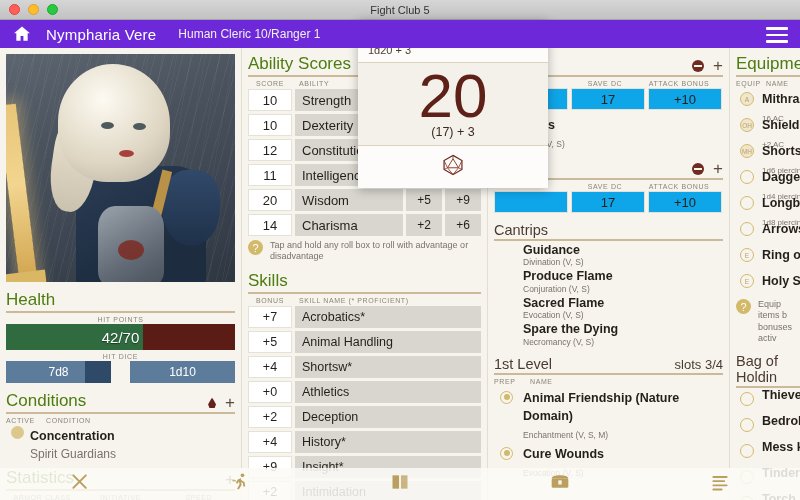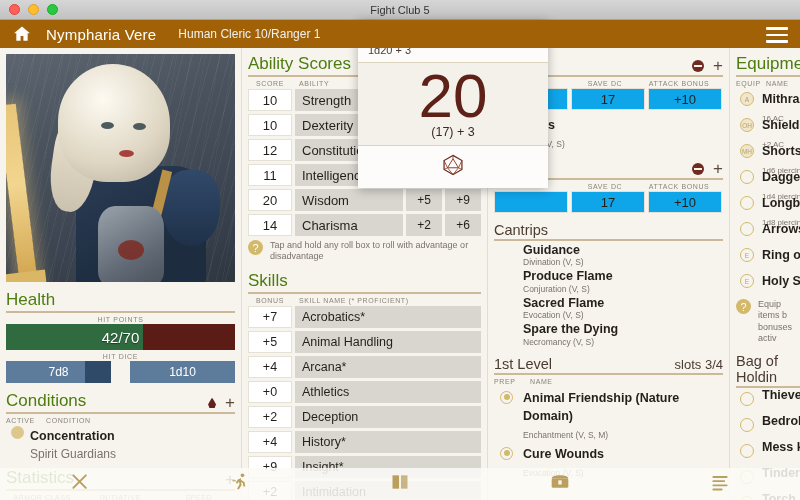--- a/index.html
+++ b/index.html
@@ -24,21 +24,21 @@
   .dot.yellow { background: #ffbd2e; border: 1px solid #dea123; }
   .dot.green { background: #28c840; border: 1px solid #1aab29; }
   .win-title {
     position: absolute; left: 0; right: 0; text-align: center;
     font-size: 11px; color: #333; line-height: 20px;
   }
 
   
   .navbar {
     position: absolute; top: 20px; left: 0; width: 800px; height: 28px;
-    background: #a16207; display: flex; align-items: center; padding: 0 12px;
+    background: #6d28d9; display: flex; align-items: center; padding: 0 12px;
     z-index: 30;
   }
   .home-icon { width: 20px; height: 20px; margin-right: 14px; }
   .char-name { color: #fff; font-size: 15px; font-weight: 400; letter-spacing: .2px; }
   .char-sub { color: #f0f0f0; font-size: 12px; margin-left: 22px; }
   .hamburger { position: absolute; right: 12px; top: 7px; width: 22px; }
   .hamburger i { display: block; height: 2.5px; background: #fff; margin-bottom: 4px; border-radius: 1px; }
   .hamburger i:last-child { margin-bottom: 0; }
 
   
@@ -361,21 +361,21 @@
           <div class="skill-row">
             <div class="skill-bonus">+7</div>
             <div class="skill-name">Acrobatics*</div>
           </div>
           <div class="skill-row">
             <div class="skill-bonus">+5</div>
             <div class="skill-name">Animal Handling</div>
           </div>
           <div class="skill-row">
             <div class="skill-bonus">+4</div>
-            <div class="skill-name">Arcana*</div>
+            <div class="skill-name">Shortsw*</div>
           </div>
           <div class="skill-row">
             <div class="skill-bonus">+0</div>
             <div class="skill-name">Athletics</div>
           </div>
           <div class="skill-row">
             <div class="skill-bonus">+2</div>
             <div class="skill-name">Deception</div>
           </div>
           <div class="skill-row">

